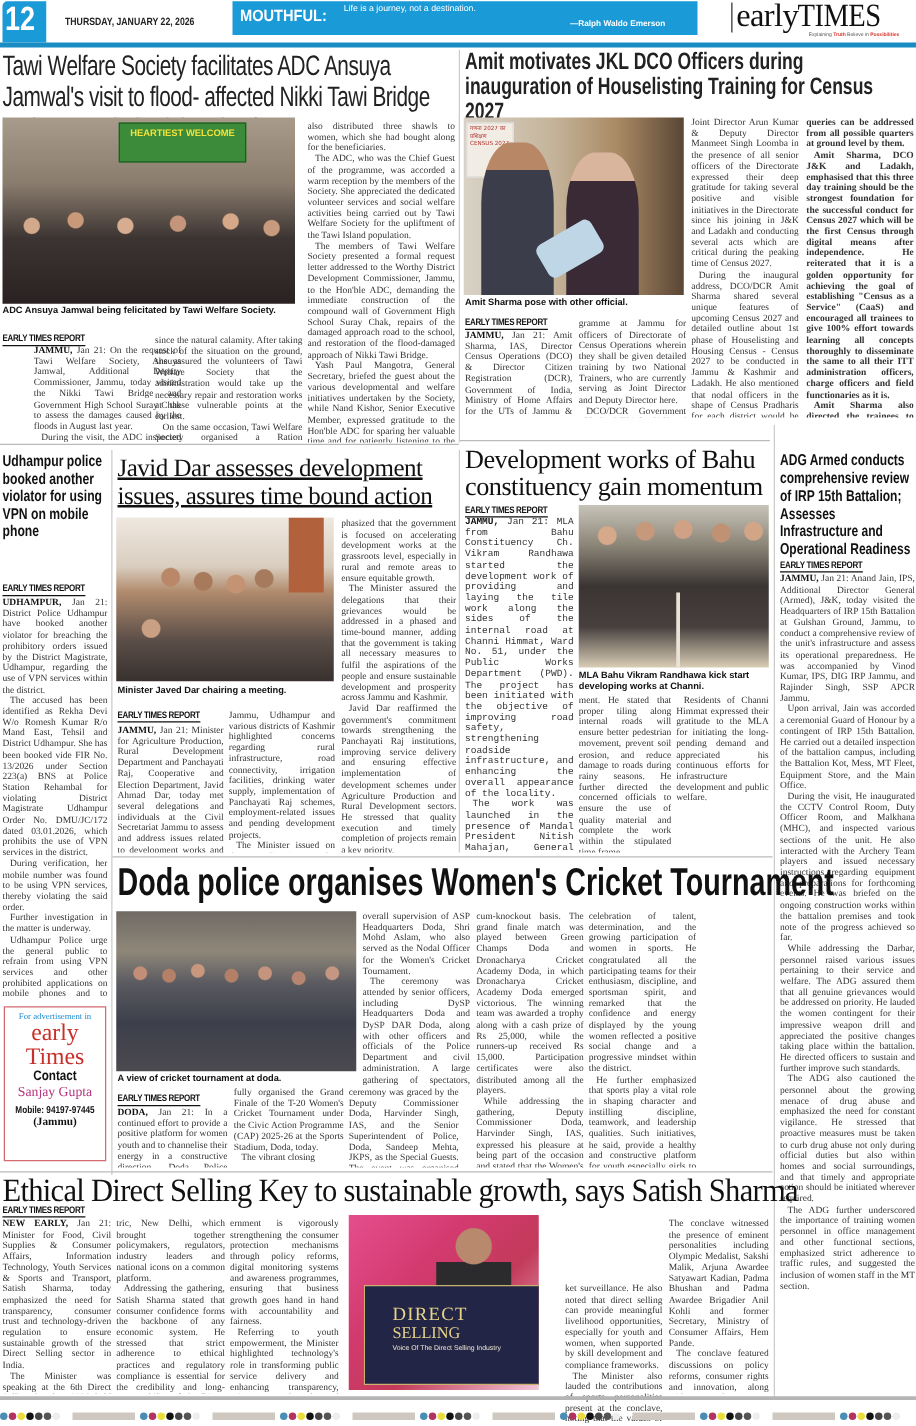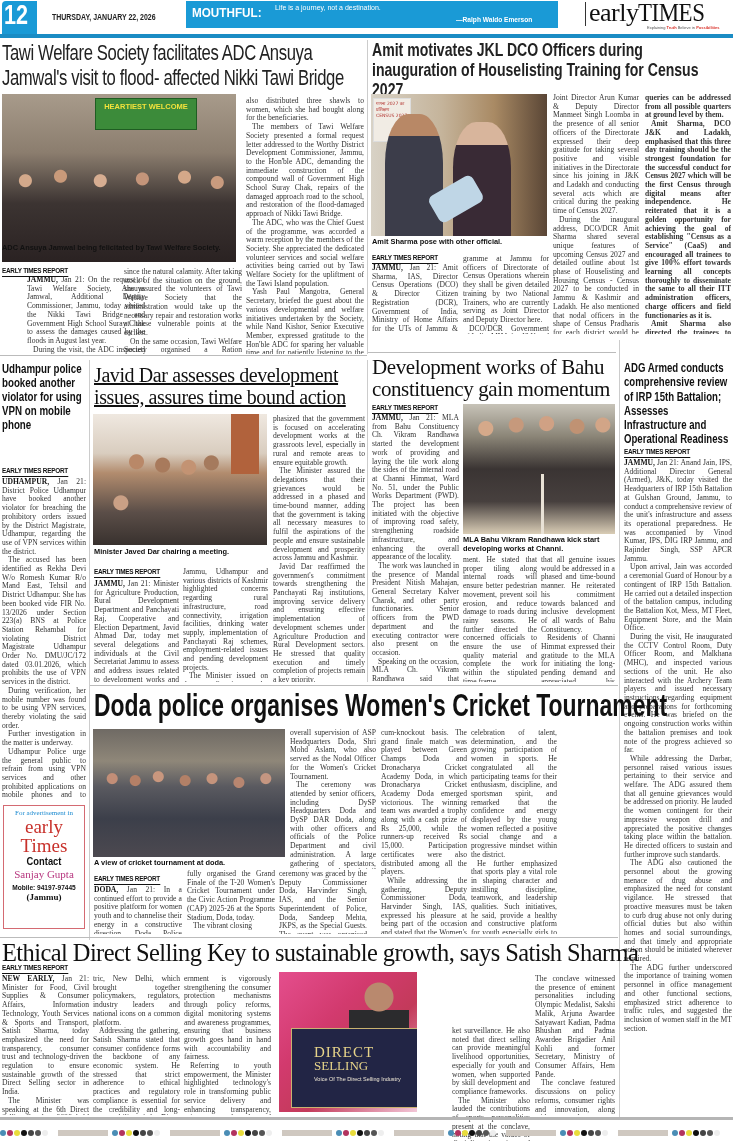--- a/index.html
+++ b/index.html
@@ -34,41 +34,41 @@
     <span>early</span><span style="display:inline-block;transform:scaleX(0.88);transform-origin:left;">TIMES</span>
   </div>
   <div class="abs" style="left:647px;top:25px;font-family:'Liberation Sans',sans-serif;font-size:4px;color:#555;white-space:nowrap;">
     <span>Explaining </span><span style="color:#d9332b;font-weight:bold;">Truth</span><span> Believe in </span><span style="color:#d9332b;font-weight:bold;">Possibilities</span>
   </div>
   <div class="abs" style="left:0;top:34px;width:733px;height:4px;background:#1a8cc4;"></div>
 </div>
 
 <div class="abs hl-condensed" style="left:2px;top:40px;width:365px;font-size:22.5px;line-height:25px;transform:scaleX(0.74);transform-origin:left;width:490px;font-weight:normal;">Tawi Welfare Society facilitates ADC Ansuya Jamwal's visit to flood- affected Nikki Tawi Bridge and Suray Chak High School</div>
 
-<div class="abs photo" style="left:2px;top:94px;width:234px;height:168px;background:linear-gradient(180deg,#a89b8b 0%,#8b7d6e 35%,#3c3432 65%,#2a2222 100%);">
+<div class="abs photo" style="left:2px;top:94px;width:234px;height:149px;background:linear-gradient(180deg,#a89b8b 0%,#8b7d6e 35%,#3c3432 65%,#2a2222 100%);">
   <div class="abs" style="left:93px;top:4px;width:102px;height:32px;background:#3c8b3a;border:1px solid #1f5d22;">
     <div style="font-family:'Liberation Sans',sans-serif;font-weight:bold;font-size:7.5px;color:#f2e23c;text-align:center;margin-top:3px;">HEARTIEST WELCOME</div>
   </div>
   <div class="abs" style="left:0;top:60px;width:234px;height:89px;background:radial-gradient(circle at 10% 30%,#d3a98b 6px,transparent 7px),radial-gradient(circle at 25% 25%,#c99a7a 6px,transparent 7px),radial-gradient(circle at 42% 30%,#d6ad91 6px,transparent 7px),radial-gradient(circle at 60% 28%,#c4957a 6px,transparent 7px),radial-gradient(circle at 78% 26%,#d4a889 6px,transparent 7px),radial-gradient(circle at 92% 32%,#c99b7e 6px,transparent 7px);"></div>
 </div>
 <div class="abs caption" style="left:2px;top:244px;width:240px;">ADC Ansuya Jamwal being felicitated by Tawi Welfare Society.</div>
 <div class="abs report" style="left:2px;top:266px;">EARLY TIMES REPORT</div>
 
 <div class="abs body-text" style="left:2px;top:276px;width:118px;height:78px;margin-left:25px;">
   <p class="first"><b>JAMMU,</b><span> Jan 21: On the request of Tawi Welfare Society, Ansuya Jamwal, Additional Deputy Commissioner, Jammu, today visited the Nikki Tawi Bridge and Government High School Suray Chak to assess the damages caused by the floods in August last year.</span></p>
   <p><span>During the visit, the ADC inspected the damaged approach of Nikki Tawi Bridge and the flood-affected infrastructure of Government High School Suray Chak, which have remained vulnerable</span></p>
 </div>
 <div class="abs body-text" style="left:124px;top:268px;width:118px;height:86px;">
   <p class="first"><span>since the natural calamity. After taking stock of the situation on the ground, she assured the volunteers of Tawi Welfare Society that the administration would take up the necessary repair and restoration works at these vulnerable points at the earliest.</span></p>
   <p><span>On the same occasion, Tawi Welfare Society organised a Ration Distribution Camp at Apnavan, Suray Chak, wherein 100 ration kits were distributed among needy and underprivileged families of the area. Demonstrating a humanitarian gesture, the ADC</span></p>
 </div>
 <div class="abs body-text" style="left:246px;top:97px;width:118px;height:257px;">
   <p class="first"><span>also distributed three shawls to women, which she had bought along for the beneficiaries.</span></p>
+  <p><span>The ADC, who was the Chief Guest of the programme, was accorded a warm reception by the members of the Society. She appreciated the dedicated volunteer services and social welfare activities being carried out by Tawi Welfare Society for the upliftment of the Tawi Island population.</span></p>
   <p><span>The members of Tawi Welfare Society presented a formal request letter addressed to the Worthy District Development Commissioner, Jammu, to the Hon'ble ADC, demanding the immediate construction of the compound wall of Government High School Suray Chak, repairs of the damaged approach road to the school, and restoration of the flood-damaged approach of Nikki Tawi Bridge.</span></p>
-  <p><span>The ADC, who was the Chief Guest of the programme, was accorded a warm reception by the members of the Society. She appreciated the dedicated volunteer services and social welfare activities being carried out by Tawi Welfare Society for the upliftment of the Tawi Island population.</span></p>
   <p><span>Yash Paul Mangotra, General Secretary, briefed the guest about the various developmental and welfare initiatives undertaken by the Society, while Nand Kishor, Senior Executive Member, expressed gratitude to the Hon'ble ADC for sparing her valuable time and for patiently listening to the issues faced by the residents of the area.</span></p>
 </div>
 
 <div class="col-rule" style="left:367px;top:40px;height:314px;"></div>
 
 <div class="abs" style="left:372px;top:40px;width:480px;font-family:'Liberation Sans',sans-serif;font-weight:bold;font-size:19px;line-height:20px;color:#222;transform:scaleX(0.74);transform-origin:left;">Amit motivates JKL DCO Officers during inauguration of Houselisting Training for Census 2027</div>
 
 <div class="abs photo" style="left:371px;top:94px;width:176px;height:142px;background:linear-gradient(90deg,#d8d2c6 0%,#c5b49b 40%,#a98a64 70%,#5a4636 100%);">
   <div class="abs" style="left:2px;top:4px;width:38px;height:44px;background:#f1ece4;border:1px solid #ddd;">
     <div style="font-family:'DejaVu Sans',sans-serif;font-size:4.5px;color:#b2322d;padding:2px;line-height:6px;">गणना 2027 का प्रशिक्षण CENSUS 2027</div>
@@ -140,36 +140,35 @@
 <div class="abs body-text" style="left:273px;top:415px;width:92px;height:267px;">
   <p class="first"><span>phasized that the government is focused on accelerating development works at the grassroots level, especially in rural and remote areas to ensure equitable growth.</span></p>
   <p><span>The Minister assured the delegations that their grievances would be addressed in a phased and time-bound manner, adding that the government is taking all necessary measures to fulfil the aspirations of the people and ensure sustainable development and prosperity across Jammu and Kashmir.</span></p>
   <p><span>Javid Dar reaffirmed the government's commitment towards strengthening the Panchayati Raj institutions, improving service delivery and ensuring effective implementation of development schemes under Agriculture Production and Rural Development sectors. He stressed that quality execution and timely completion of projects remain a key priority.</span></p>
 </div>
 
 <div class="col-rule" style="left:367px;top:360px;height:322px;"></div>
 
 <div class="abs hl-serif" style="left:372px;top:356px;width:252px;font-size:21px;line-height:22px;letter-spacing:-0.4px;">Development works of Bahu constituency gain momentum</div>
 <div class="abs report" style="left:372px;top:403px;">EARLY TIMES REPORT</div>
-<div class="abs body-text" style="left:372px;top:414px;width:87px;height:268px;">
+<div class="abs body-text" style="left:372px;top:414px;width:87px;height:268px;font-family:Liberation Mono, monospace;">
   <p class="first"><b>JAMMU,</b><span> Jan 21: MLA from Bahu Constituency Ch. Vikram Randhawa started the development work of providing and laying the tile work along the sides of the internal road at Channi Himmat, Ward No. 51, under the Public Works Department (PWD). The project has been initiated with the objective of improving road safety, strengthening roadside infrastructure, and enhancing the overall appearance of the locality.</span></p>
   <p><span>The work was launched in the presence of Mandal President Nitish Mahajan, General Secretary Kalver Charak, and other party functionaries. Senior officers from the PWD department and the executing contractor were also present on the occasion.</span></p>
   <p><span>Speaking on the occasion, MLA Ch. Vikram Randhawa said that providing quality infrastructure remains a top priority of the govern-</span></p>
 </div>
 <div class="abs photo" style="left:463px;top:404px;width:152px;height:130px;background:linear-gradient(180deg,#c7c3b8 0%,#8b8577 25%,#3a3433 50%,#47403e 75%,#d9cdb6 100%);">
   <div class="abs" style="left:0;top:0;width:152px;height:70px;background:radial-gradient(circle at 15% 35%,#d5a98a 7px,transparent 8px),radial-gradient(circle at 35% 30%,#c6997c 7px,transparent 8px),radial-gradient(circle at 55% 28%,#d0a184 7px,transparent 8px),radial-gradient(circle at 75% 32%,#c09273 7px,transparent 8px),radial-gradient(circle at 92% 30%,#d2a587 7px,transparent 8px);"></div>
   <div class="abs" style="left:78px;top:70px;width:3px;height:60px;background:#e9e2d6;"></div>
 </div>
 <div class="abs caption" style="left:463px;top:536px;width:152px;">MLA Bahu Vikram Randhawa kick start developing works at Channi.</div>
 <div class="abs body-text" style="left:463px;top:556px;width:74px;height:126px;">
   <p class="first"><span>ment. He stated that proper tiling along internal roads will ensure better pedestrian movement, prevent soil erosion, and reduce damage to roads during rainy seasons. He further directed the concerned officials to ensure the use of quality material and complete the work within the stipulated time frame.</span></p>
 
 </div>
 <div class="abs body-text" style="left:541px;top:556px;width:74px;height:126px;">
-  <p class="first"><span>that all genuine issues would be addressed in a phased and time-bound manner. He reiterated his commitment towards balanced and inclusive development of all wards of Bahu Constituency.</span></p>
   <p><span>Residents of Channi Himmat expressed their gratitude to the MLA for initiating the long-pending demand and appreciated his continuous efforts for infrastructure development and public welfare.</span></p>
 </div>
 
 <div class="col-rule" style="left:619px;top:340px;height:780px;"></div>
 
 <div class="abs" style="left:624px;top:361px;width:140px;font-family:'Liberation Sans',sans-serif;font-weight:bold;font-size:12.5px;line-height:14.3px;color:#111;transform:scaleX(0.77);transform-origin:left;">ADG Armed conducts comprehensive review of IRP 15th Battalion; Assesses Infrastructure and Operational Readiness</div>
 <div class="abs report" style="left:624px;top:447px;">EARLY TIMES REPORT</div>
 <div class="abs body-text" style="left:624px;top:459px;width:108px;height:654px;">
   <p class="first"><b>JAMMU,</b><span> Jan 21: Anand Jain, IPS, Additional Director General (Armed), J&amp;K, today visited the Headquarters of IRP 15th Battalion at Gulshan Ground, Jammu, to conduct a comprehensive review of the unit's infrastructure and assess its operational preparedness. He was accompanied by Vinod Kumar, IPS, DIG IRP Jammu, and Rajinder Singh, SSP APCR Jammu.</span></p>
   <p><span>Upon arrival, Jain was accorded a ceremonial Guard of Honour by a contingent of IRP 15th Battalion. He carried out a detailed inspection of the battalion campus, including the Battalion Kot, Mess, MT Fleet, Equipment Store, and the Main Office.</span></p>
@@ -223,21 +222,21 @@
 </div>
 <div class="abs body-text" style="left:93px;top:975px;width:87px;height:140px;">
   <p class="first"><span>tric, New Delhi, which brought together policymakers, regulators, industry leaders and national icons on a common platform.</span></p>
   <p><span>Addressing the gathering, Satish Sharma stated that consumer confidence forms the backbone of any economic system. He stressed that strict adherence to ethical practices and regulatory compliance is essential for the credibility and long-term stability of the Direct Selling industry.</span></p>
 
 </div>
 <div class="abs body-text" style="left:184px;top:975px;width:87px;height:140px;">
   <p class="first"><span>ernment is vigorously strengthening the consumer protection mechanisms through policy reforms, digital monitoring systems and awareness programmes, ensuring that business growth goes hand in hand with accountability and fairness.</span></p>
   <p><span>Referring to youth empowerment, the Minister highlighted technology's role in transforming public service delivery and enhancing transparency, grievance redressal and mar-</span></p>
 </div>
-<div class="abs photo" style="left:279px;top:972px;width:138px;height:140px;background:linear-gradient(135deg,#e44e8d 0%,#d23a6e 35%,#c33a5a 60%,#f2c7d8 100%);">
+<div class="abs photo" style="left:279px;top:972px;width:152px;height:140px;background:linear-gradient(135deg,#e44e8d 0%,#d23a6e 35%,#c33a5a 60%,#f2c7d8 100%);">
   <div class="abs" style="left:70px;top:10px;width:60px;height:50px;background:radial-gradient(circle at 50% 30%,#b9896e 14px,transparent 15px),linear-gradient(180deg,transparent 55%,#2b2b2d 55%);"></div>
   <div class="abs" style="left:12px;top:56px;width:154px;height:80px;background:#222545;border:1px solid #c9b270;padding:16px 0 0 22px;">
     <div style="font-family:'Liberation Serif',serif;color:#e7d48a;white-space:nowrap;">
       <div style="font-size:15px;line-height:14px;letter-spacing:1px;">DIRECT</div>
       <div style="font-size:13px;line-height:13px;">SELLING</div>
     </div>
     <div style="font-family:'Liberation Sans',sans-serif;font-size:5.5px;color:#f0e9d7;margin-top:4px;white-space:nowrap;">Voice Of The Direct Selling Industry</div>
   </div>
 </div>
 <div class="abs body-text" style="left:452px;top:1027px;width:78px;height:140px;">

